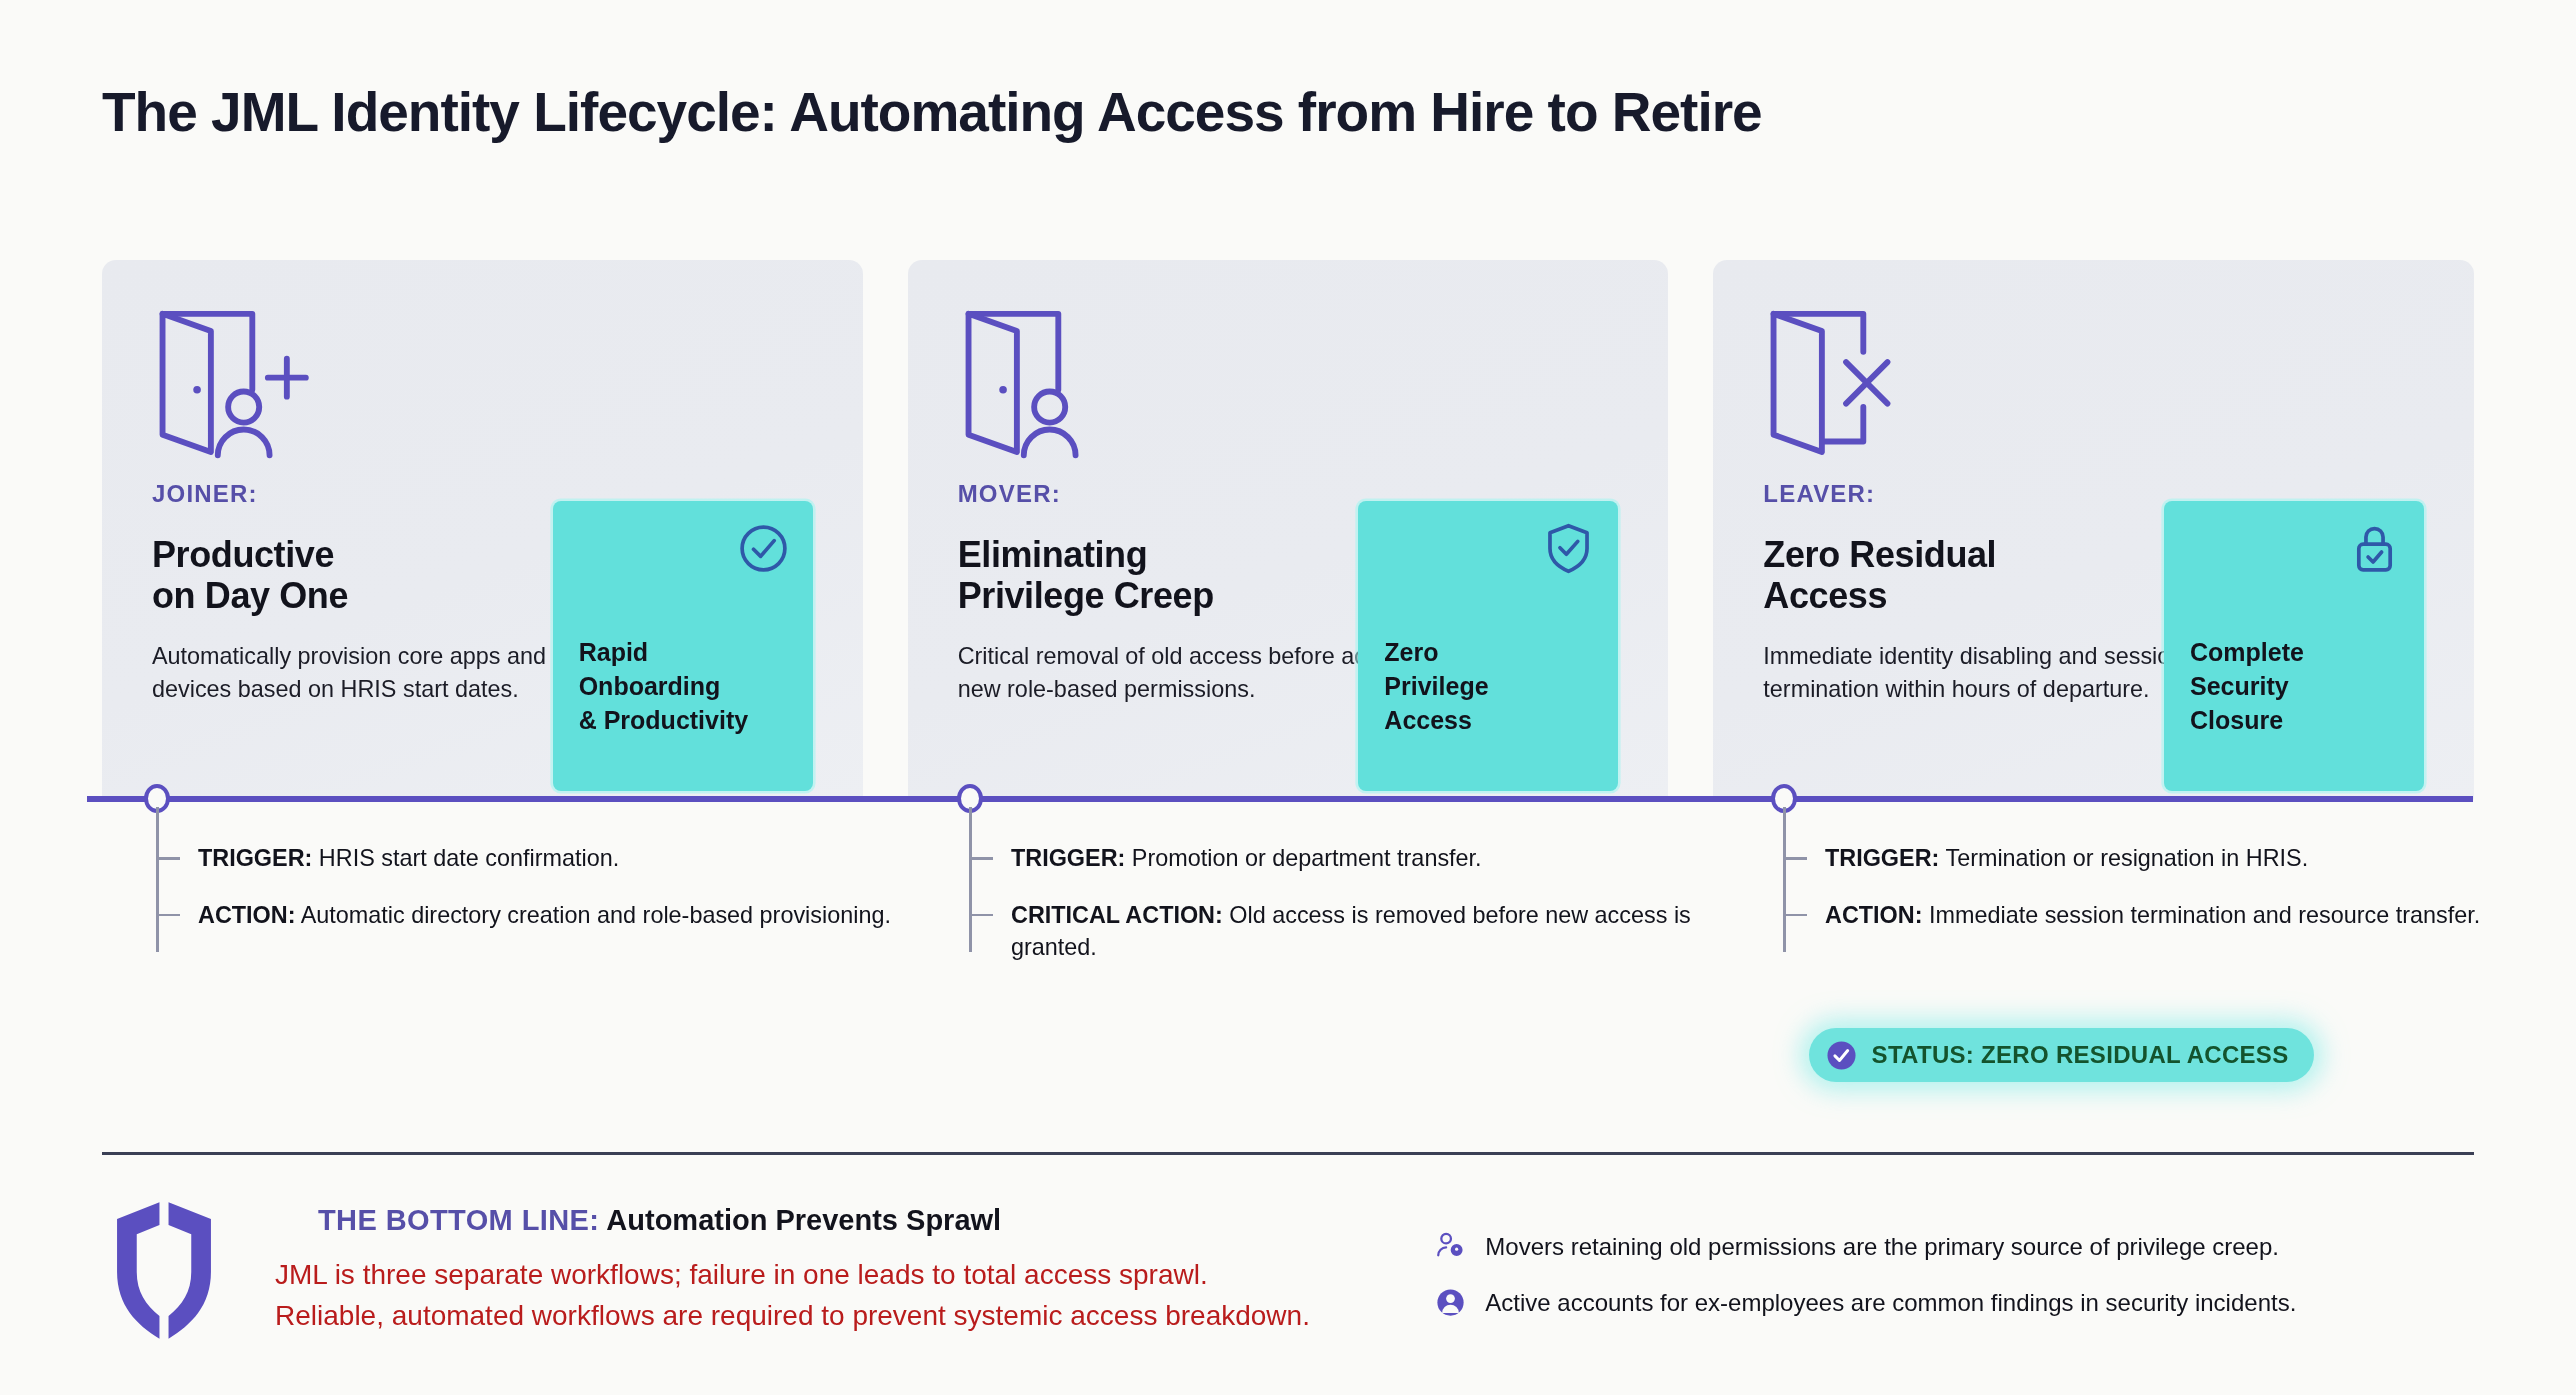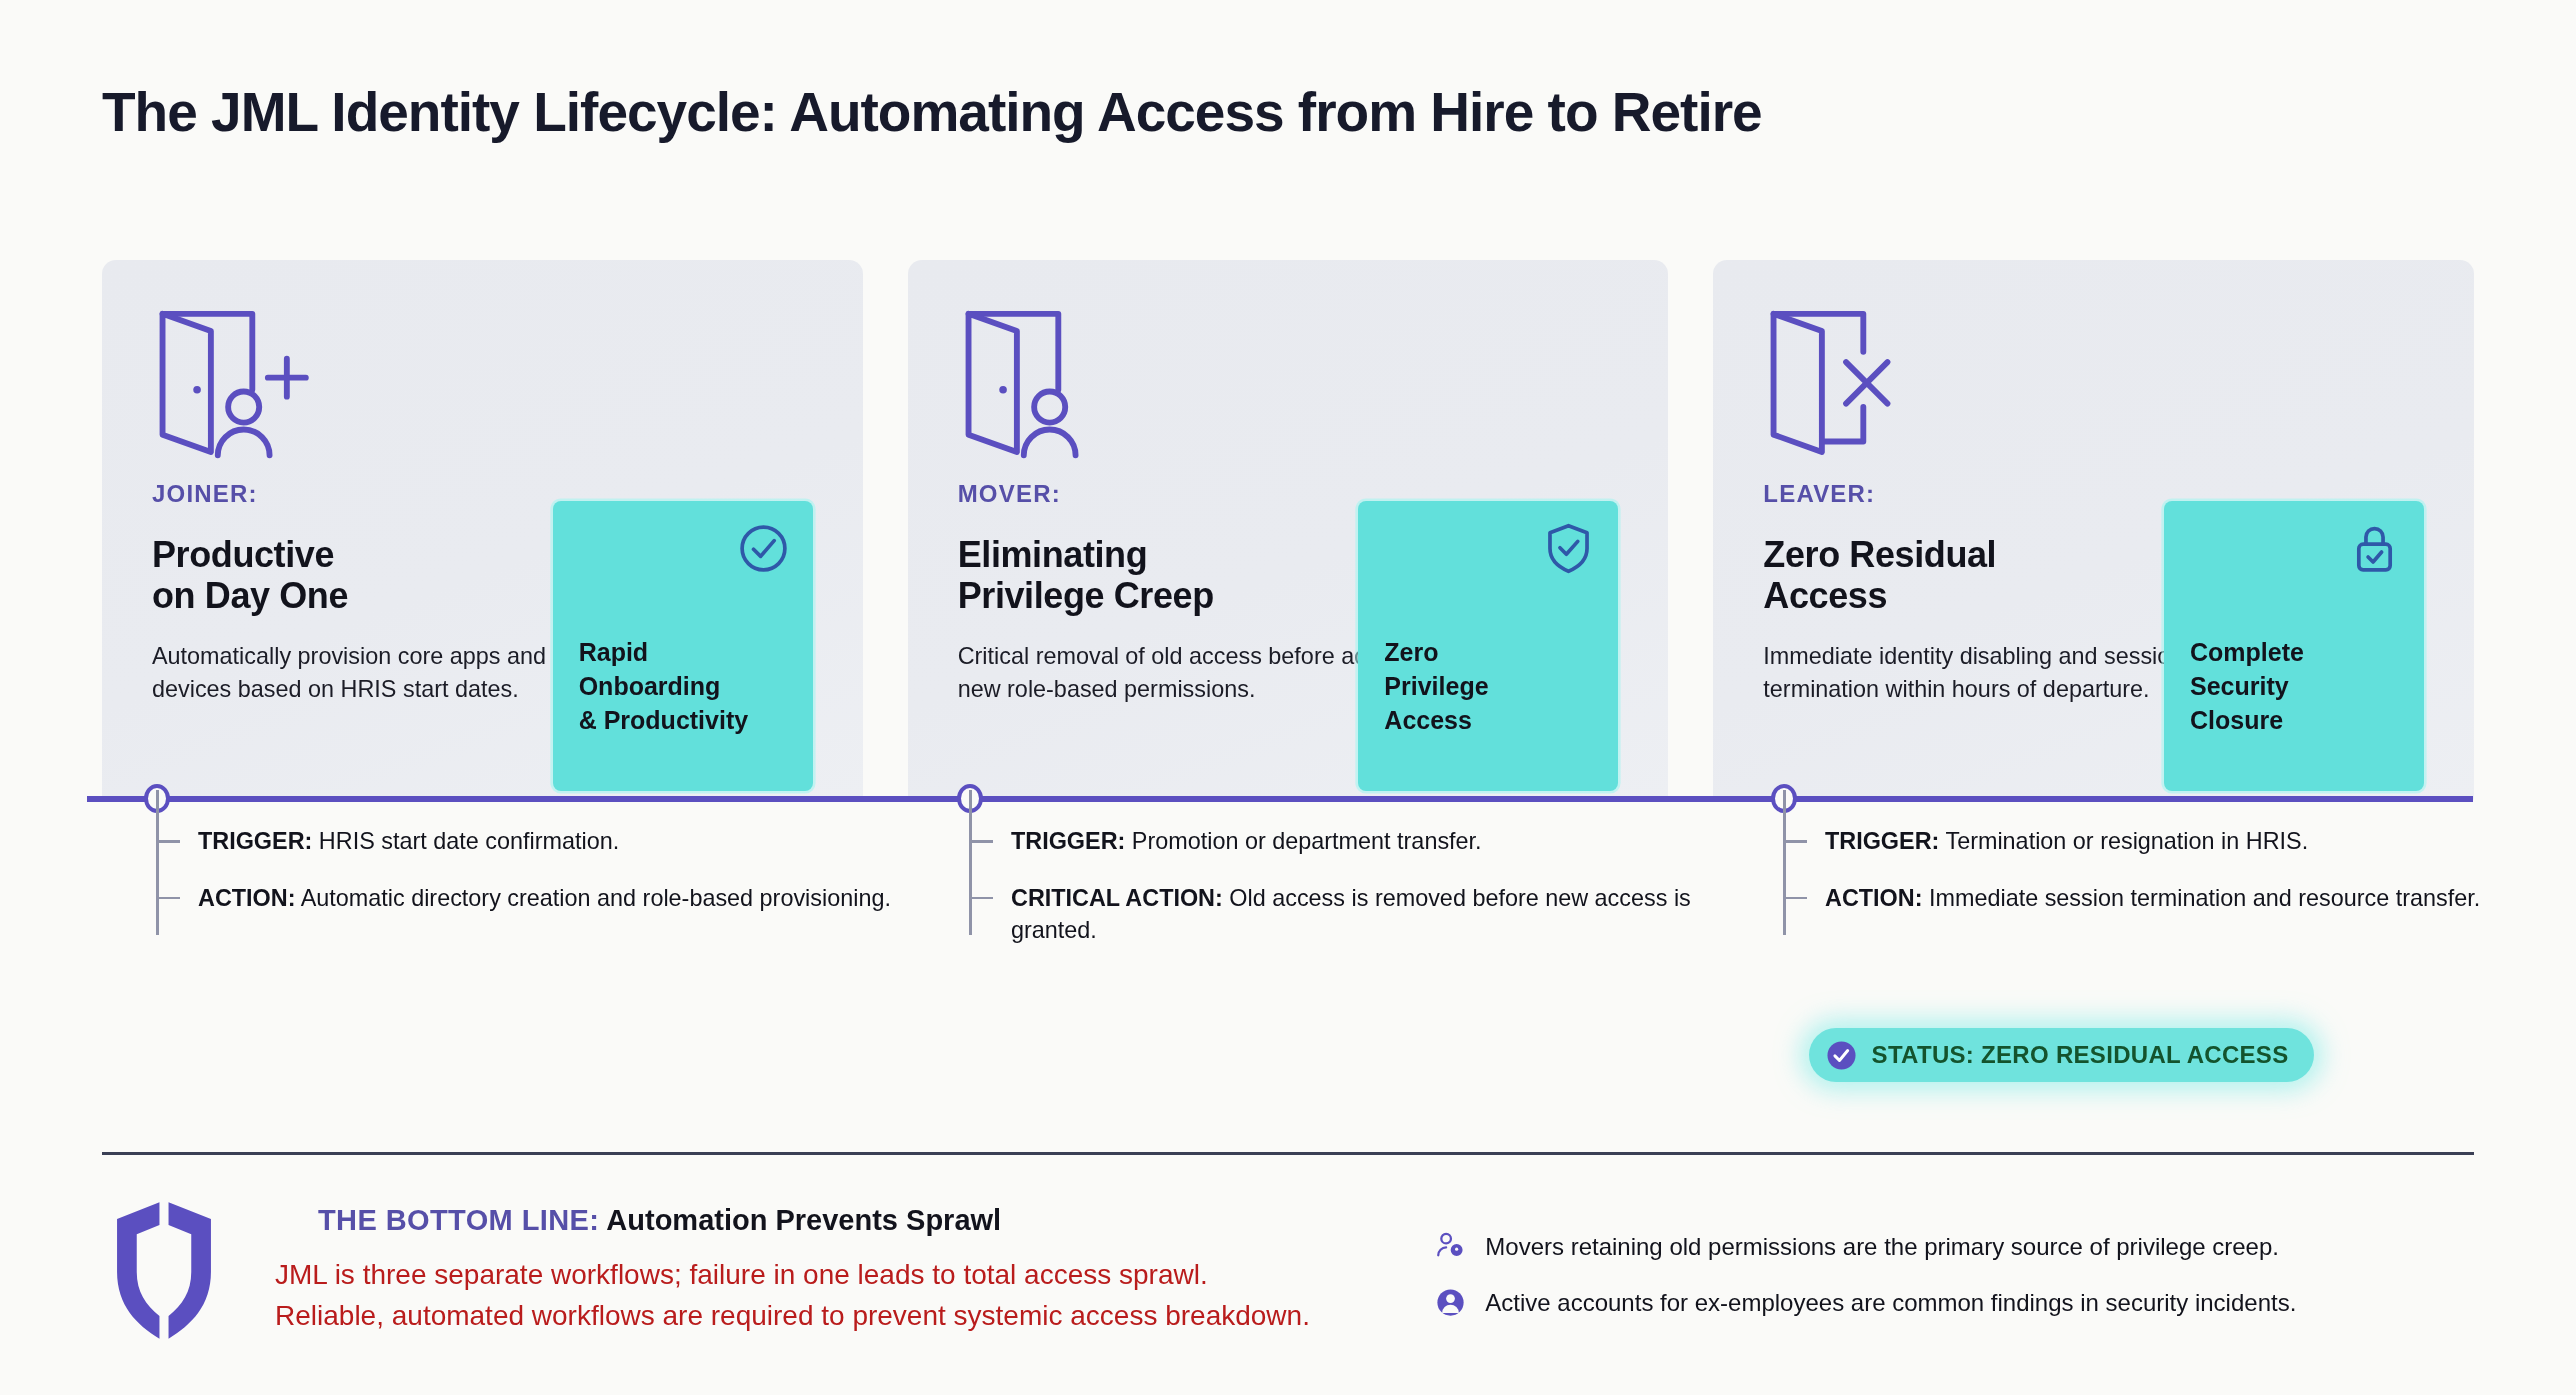--- a/index.html
+++ b/index.html
@@ -102,21 +102,21 @@
     border-radius:50%;
     background:#FAFAF8;
     top:784px;
   }
   .node.n1 { left:144px; }
   .node.n2 { left:957px; }
   .node.n3 { left:1771px; }
 
   .tl-col {
     position:absolute;
-    top:790px;
+    top:807px;
     width:762px;
   }
   .tl-col.c1 { left:156px; }
   .tl-col.c2 { left:969px; }
   .tl-col.c3 { left:1783px; }
 
   .tl-stem {
     position:absolute;
     left:0; top:0;
     width:2.6px; height:145px;

